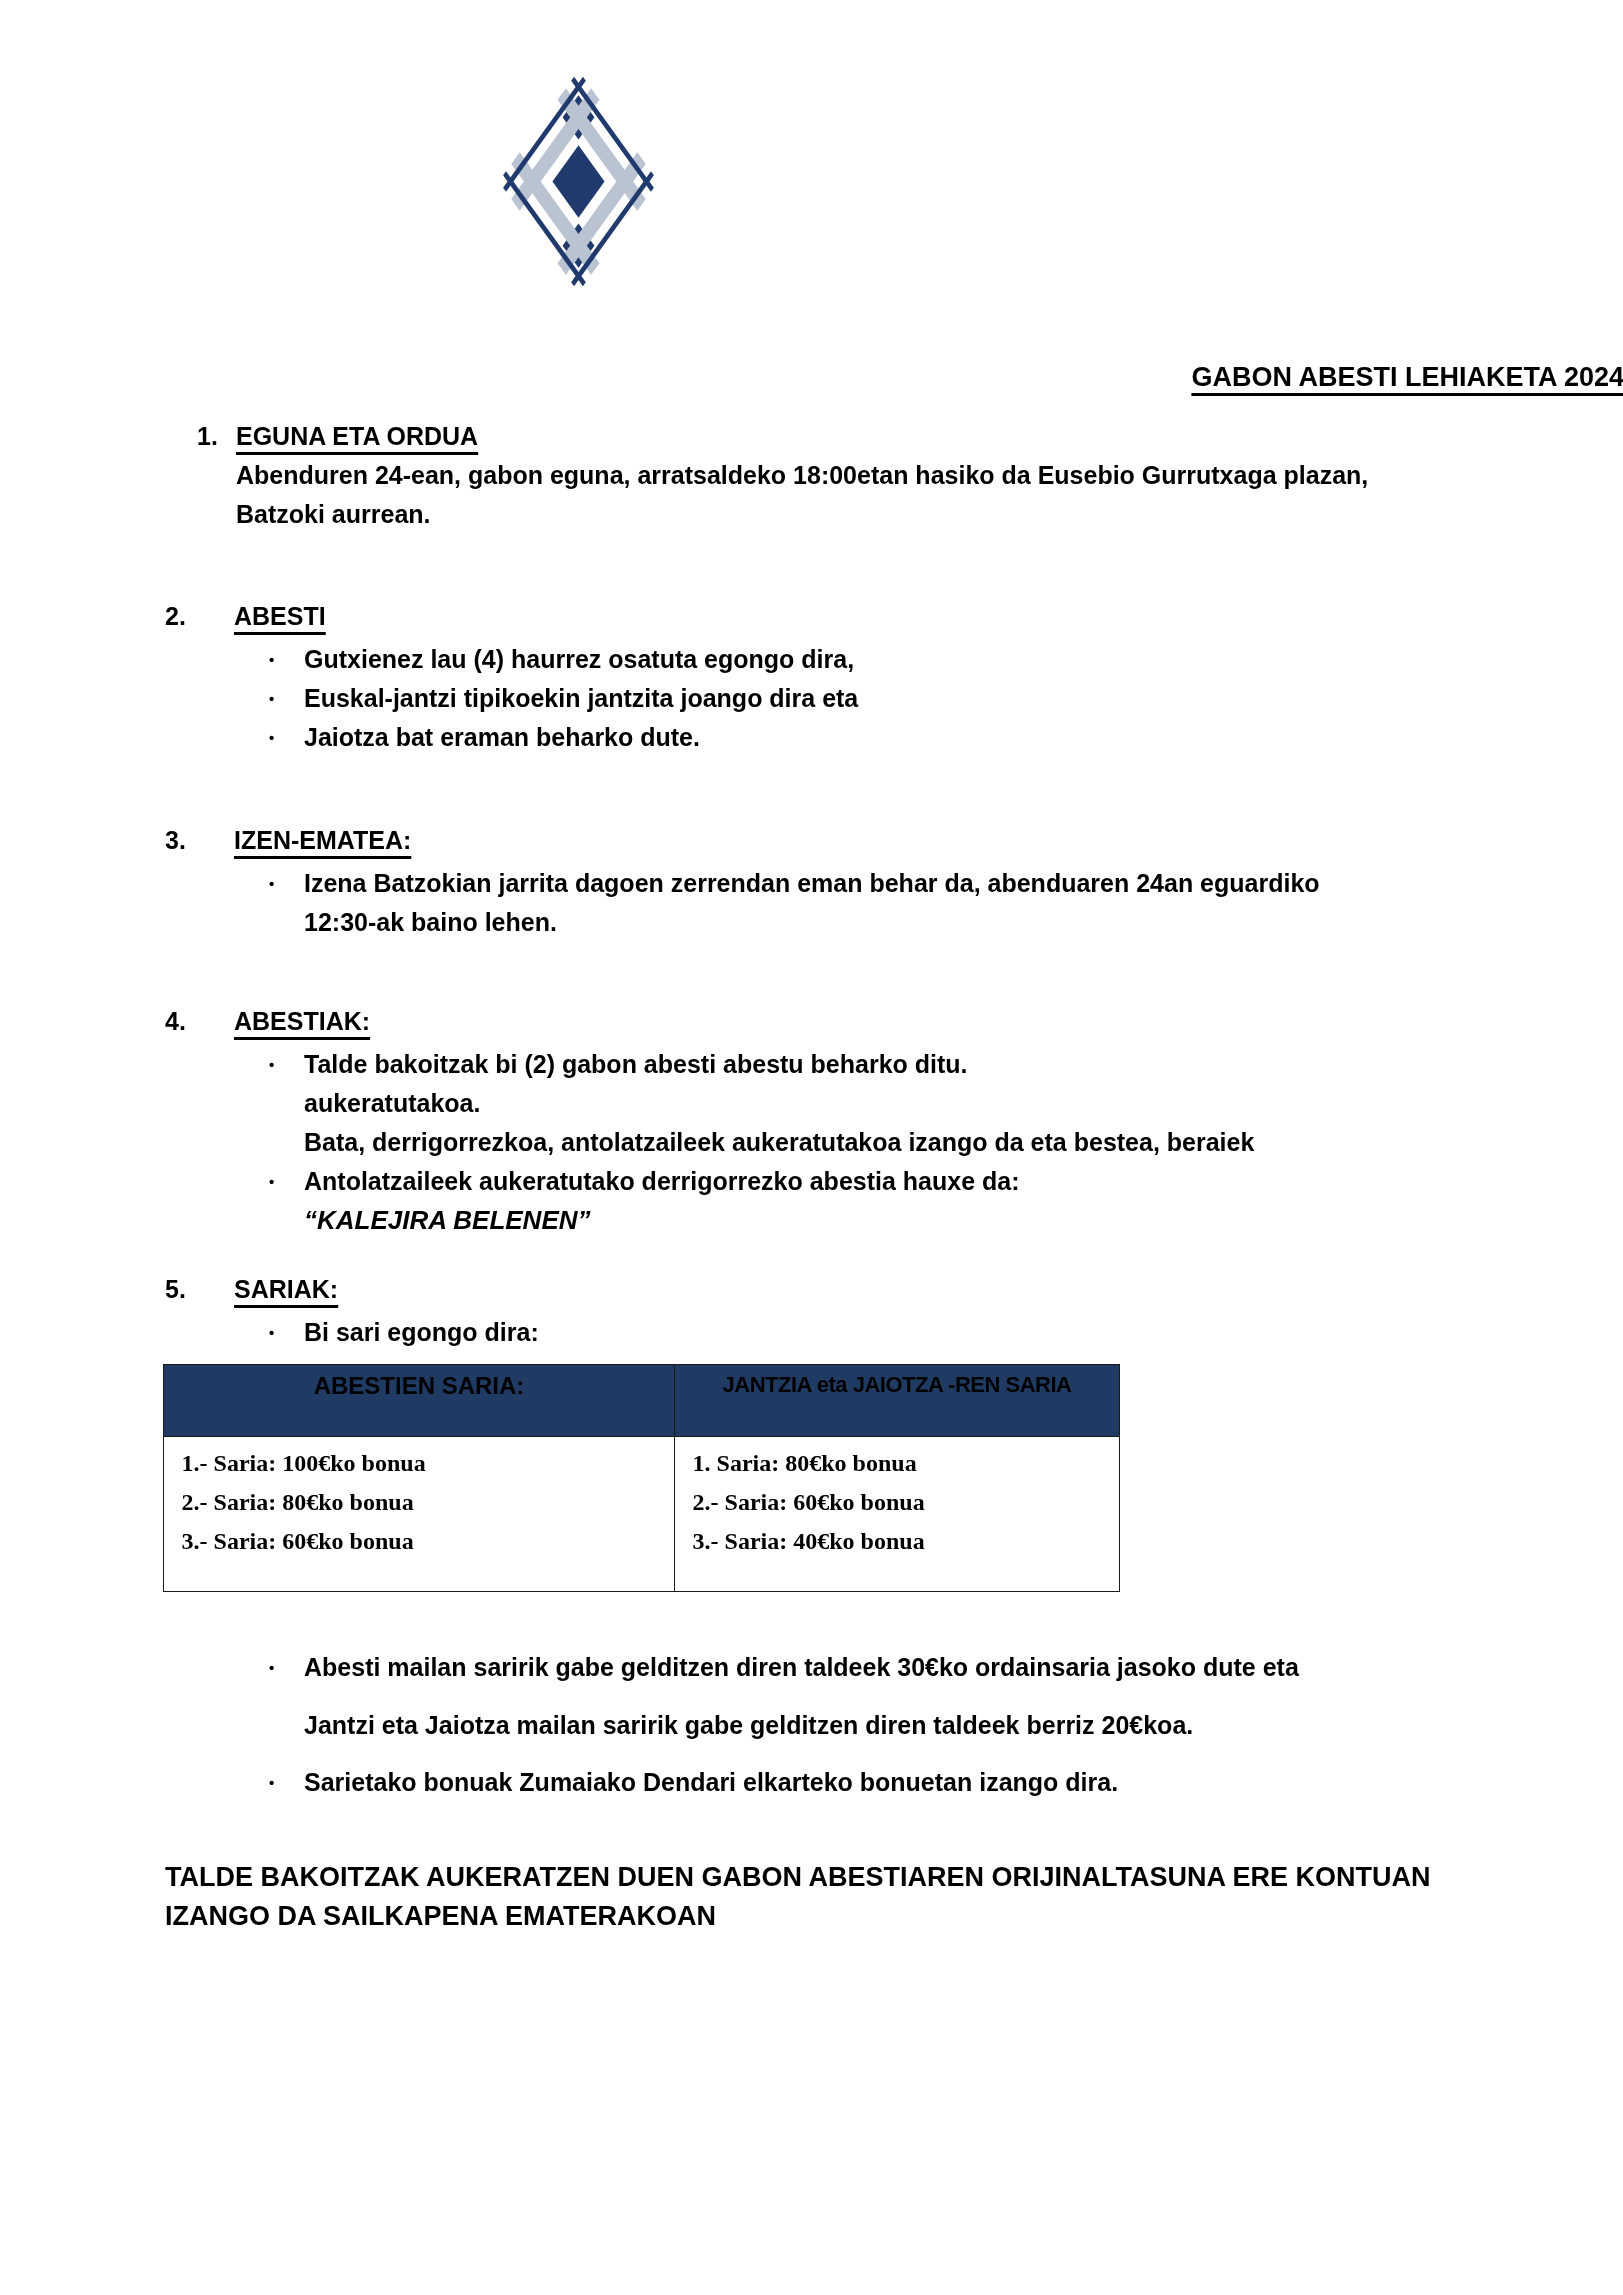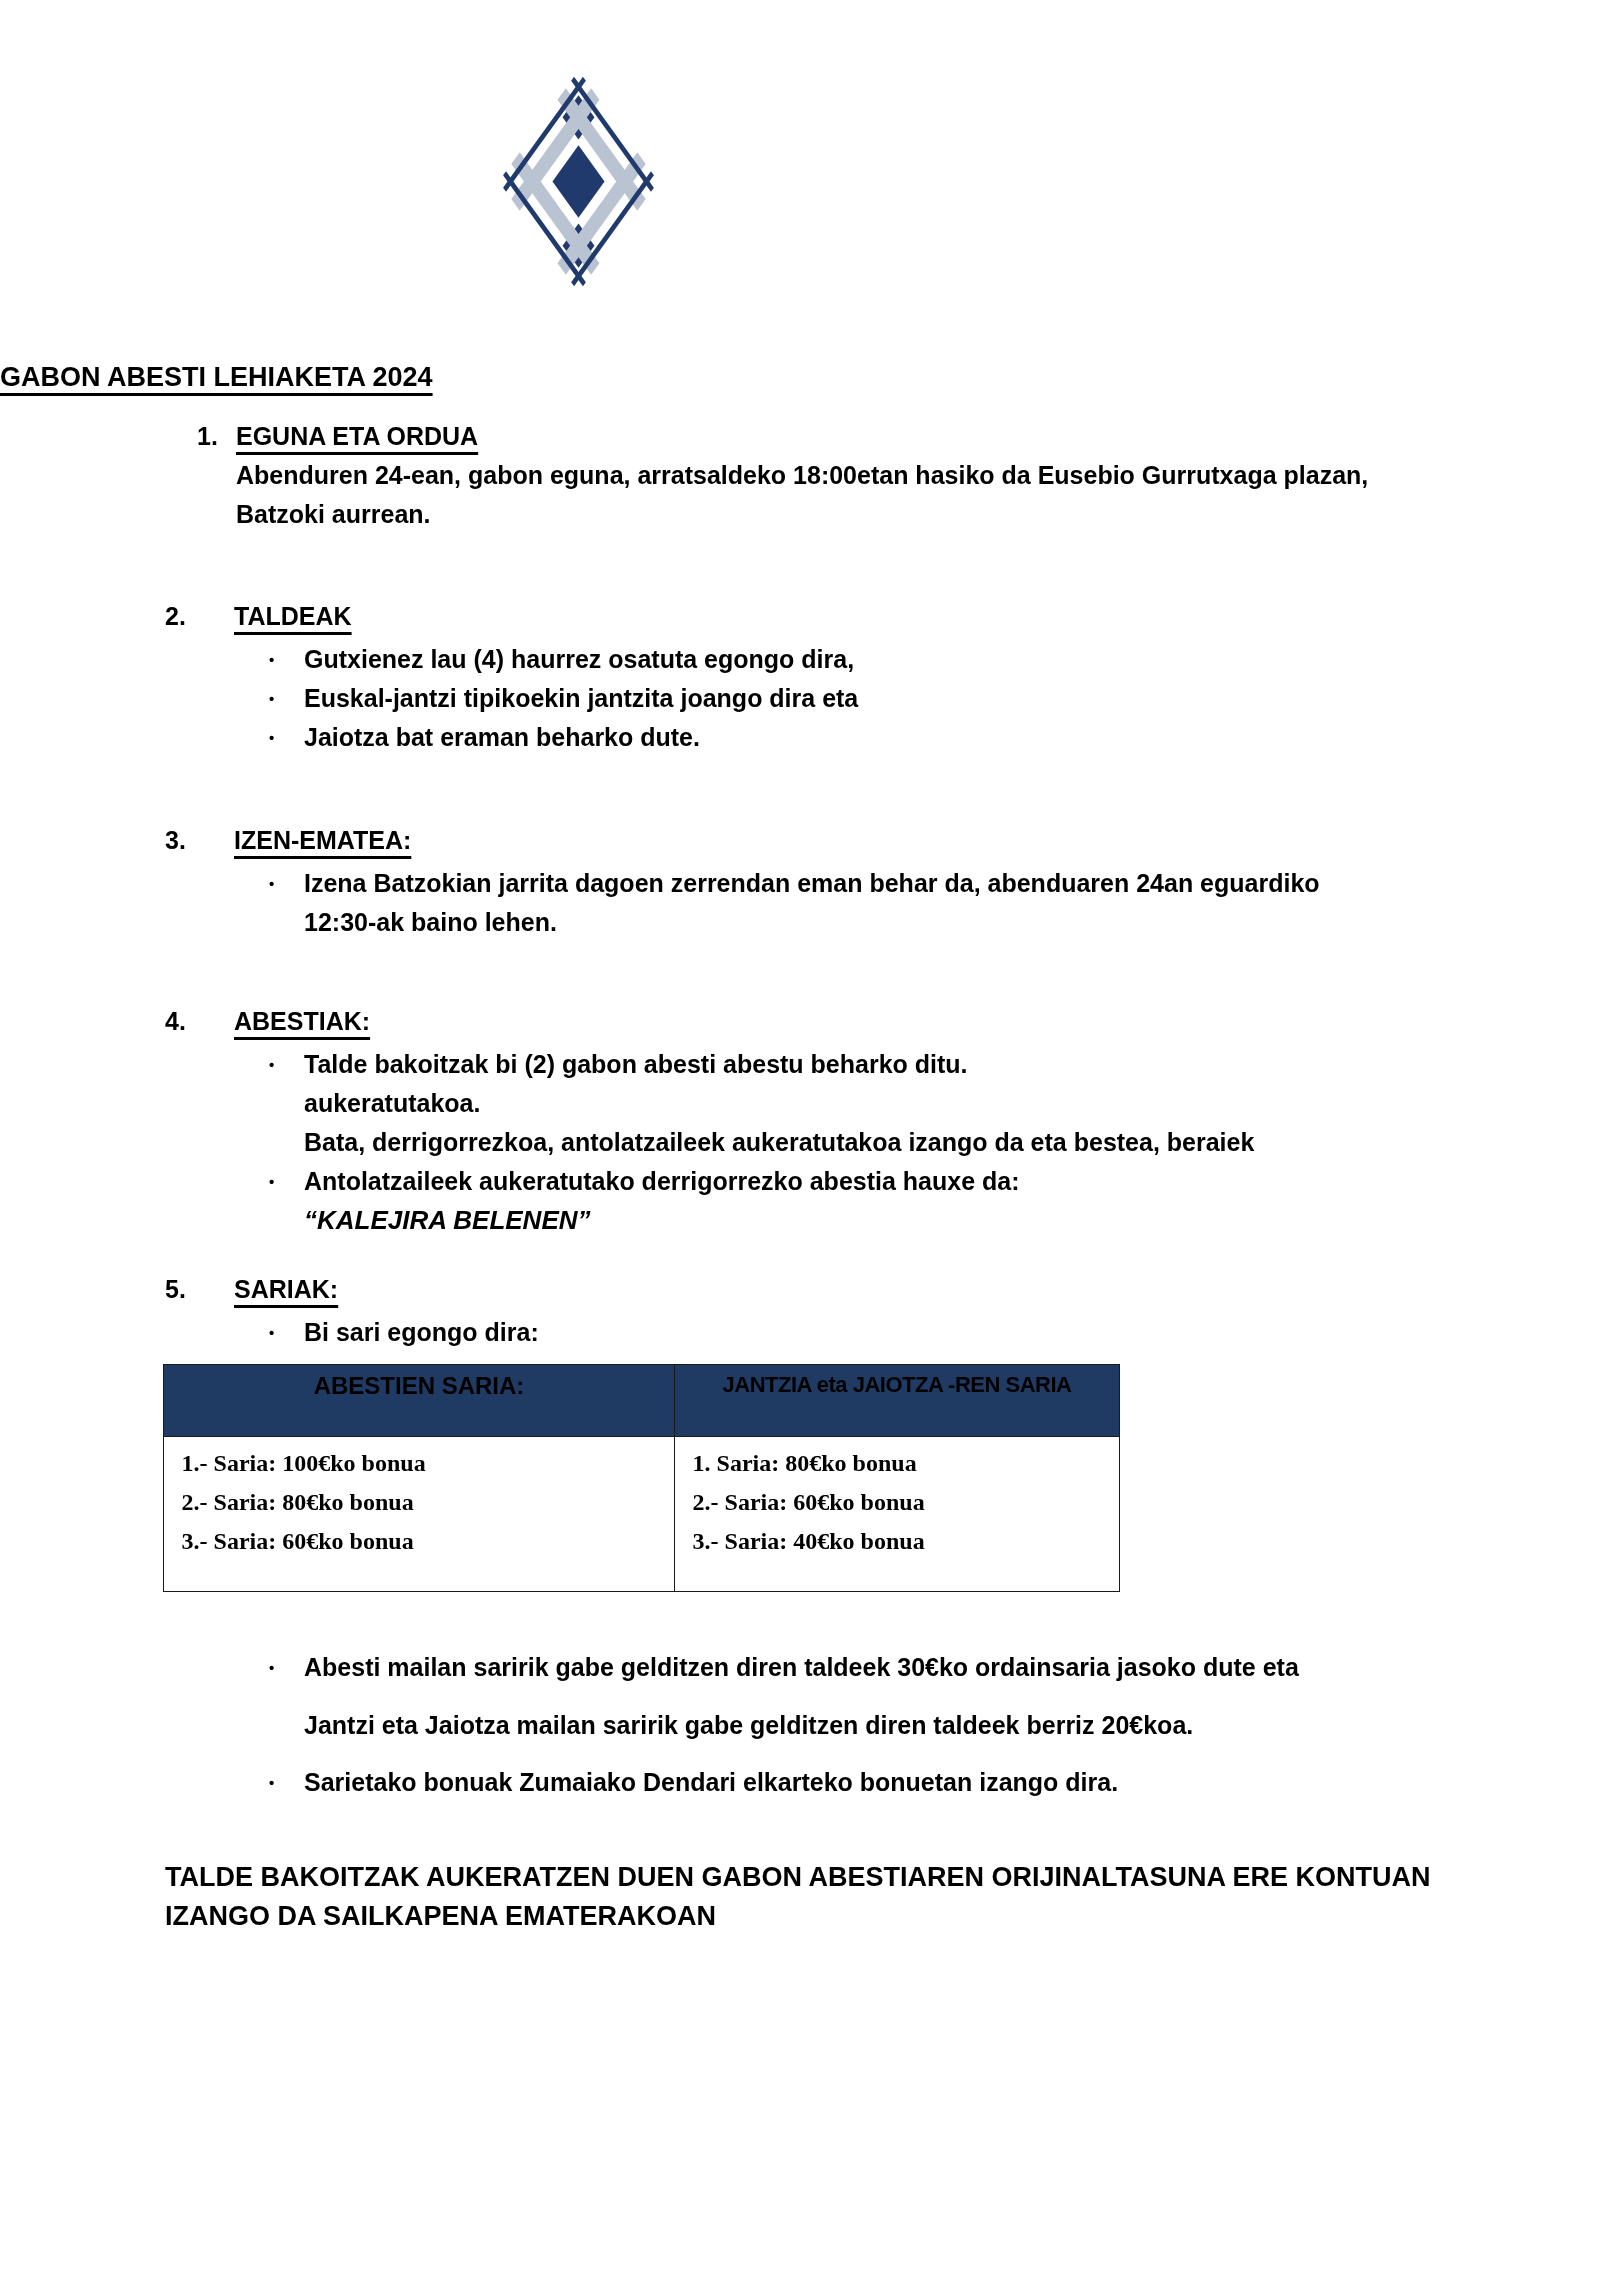--- a/index.html
+++ b/index.html
@@ -33,21 +33,21 @@
     line-height:139px;
     letter-spacing:-1.9px;
     color:var(--navy);
     white-space:nowrap;
   }
   
   .line{line-height:39px;white-space:nowrap;}
   .u{text-decoration:underline;text-decoration-thickness:3.2px;text-underline-offset:7px;}
   .title{
     position:absolute;left:0;top:358px;width:1624px;
-    text-align:left;font-size:27px;line-height:39px;white-space:nowrap;
+    text-align:right;font-size:27px;line-height:39px;white-space:nowrap;
   }
   .sec{position:absolute;left:0;width:1624px;font-size:25px;}
   .hrow{display:flex;line-height:39px;white-space:nowrap;}
   .s1 .hrow{margin-left:197px;}
   .s1 .num{width:39px;flex:0 0 auto;}
   .sn .hrow{margin-left:165px;}
   .sn .num{width:69px;flex:0 0 auto;}
   .body1{margin-left:236px;}
   .bullets{margin-top:3.7px;}
   .bullet{display:flex;margin-left:269px;}
@@ -124,21 +124,21 @@
     </div>
     <div class="body1">
       <div class="line">Abenduren 24-ean, gabon eguna, arratsaldeko 18:00etan hasiko da Eusebio Gurrutxaga plazan,</div>
       <div class="line">Batzoki aurrean.</div>
     </div>
   </section>
 
   <section class="sec sn" style="top:597px">
     <div class="hrow">
       <span class="num">2.</span>
-      <span class="u">TALDEAK</span>
+      <span class="u">ABESTI</span>
     </div>
     <div class="bullets">
       <div class="bullet">
         <span class="dot">•</span>
         <div class="btext">
             <div class="line">Gutxienez lau (4) haurrez osatuta egongo dira,</div>
           </div>
       </div>
       <div class="bullet">
         <span class="dot">•</span>

